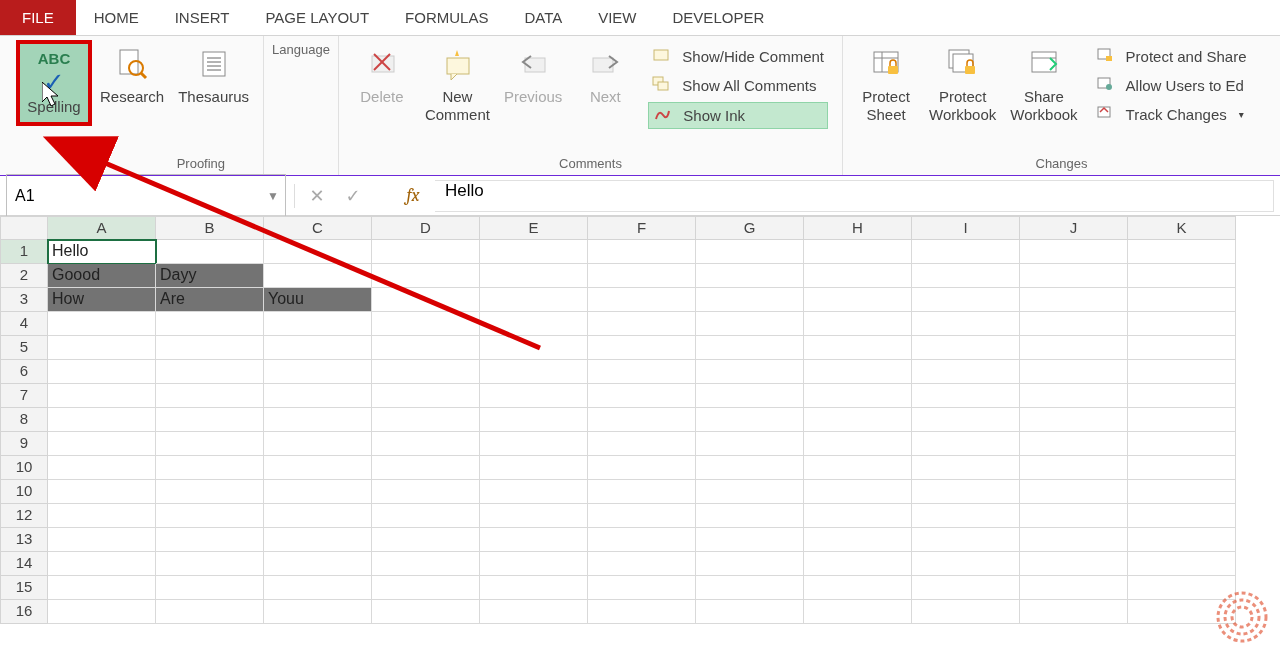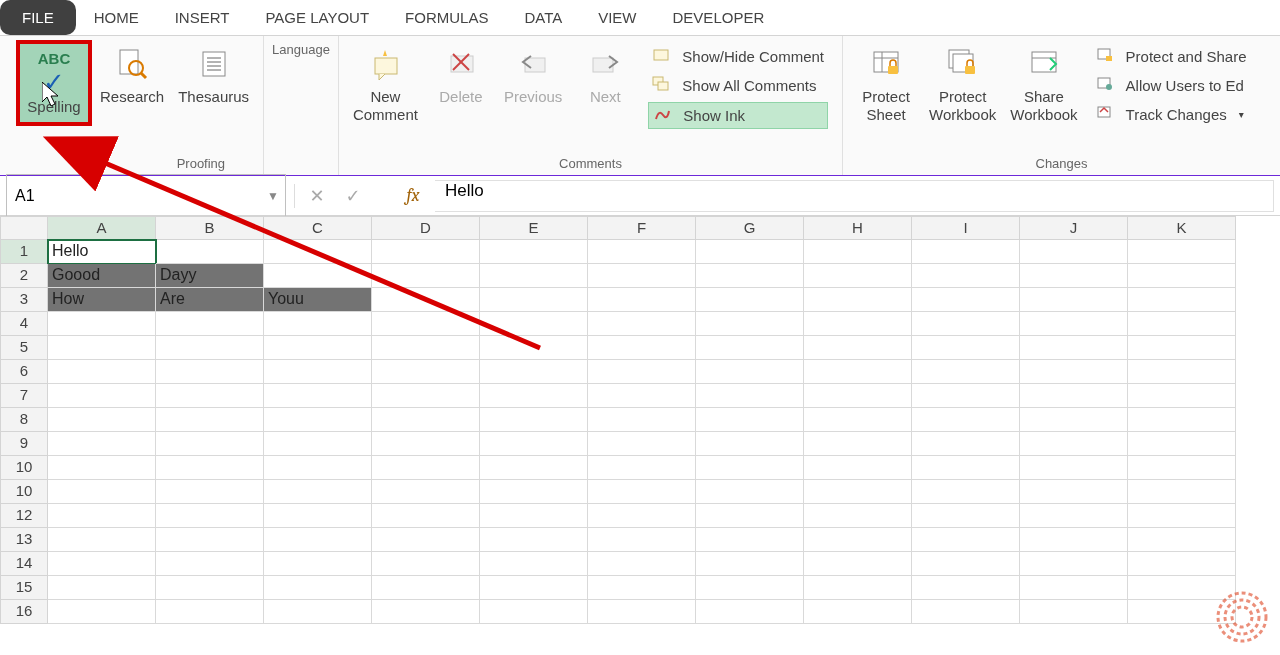--- a/index.html
+++ b/index.html
@@ -1,21 +1,21 @@
 <!DOCTYPE html>
 <html><head>
 <meta charset="utf-8">
 <style>
 * { box-sizing: border-box; margin: 0; padding: 0; }
 body { font-family: "Segoe UI", Tahoma, sans-serif; font-size: 14px; background: #fff; width: 1280px; height: 655px; overflow: hidden; position: relative; }
 
 
 .tabs { display: flex; height: 36px; border-bottom: 1px solid #d4d4d4; background: #fff; }
 .tab { padding: 8px 18px; font-size: 15px; color: #444; cursor: pointer; display: flex; align-items: center; }
-.tab-file { background: #404040; color: #fff; font-weight: 400; padding: 8px 22px; border-radius: 10px; }
+.tab-file { background: #b91c1c; color: #fff; font-weight: 400; padding: 8px 22px; }
 .tab-active { background: #fff; border: 1px solid #d4d4d4; border-bottom: 1px solid #fff; color: #217346; margin-bottom: -1px; }
 
 
 .ribbon { display: flex; height: 140px; border-bottom: 1px solid #6d28d9; background: #fafafa; padding-left: 8px; }
 .ribbon-group { display: flex; flex-direction: column; border-right: 1px solid #e0e0e0; padding: 4px 8px 2px; }
 .ribbon-group-body { display: flex; flex: 1; align-items: flex-start; gap: 2px; }
 .ribbon-group-label { text-align: center; font-size: 13px; color: #666; padding: 2px 0; }
 .ribbon-btn { display: flex; flex-direction: column; align-items: center; justify-content: flex-start; padding: 4px 6px 0; cursor: pointer; min-width: 70px; }
 .ribbon-btn-icon { width: 40px; height: 40px; display: flex; align-items: center; justify-content: center; margin-bottom: 4px; }
 .ribbon-btn-label { font-size: 15px; color: #444; text-align: center; line-height: 1.2; }
@@ -114,40 +114,40 @@
     </div>
     <div class="ribbon-group-label" style="text-align:right;padding-right:30px;">Proofing</div>
   </div>
 
   <div class="ribbon-group">
     <div class="ribbon-group-label">Language</div>
   </div>
 
   <div class="ribbon-group">
     <div class="ribbon-group-body">
+      <div class="ribbon-btn ribbon-btn-disabled">
+        <div class="ribbon-btn-icon">
+          <svg width="36" height="36" viewBox="0 0 36 36">
+              <rect x="8" y="10" width="22" height="16" fill="#f0f0f0" stroke="#ccc"></rect>
+              <line x1="10" y1="8" x2="26" y2="24" stroke="#c44" stroke-width="2"></line>
+              <line x1="26" y1="8" x2="10" y2="24" stroke="#c44" stroke-width="2"></line>
+            </svg>
+        </div>
+        <div class="ribbon-btn-label">Delete</div>
+      </div>
       <div class="ribbon-btn">
         <div class="ribbon-btn-icon">
           <svg width="36" height="36" viewBox="0 0 36 36">
               <path d="M 18 4 L 20 10 L 16 10 Z" fill="#f8c040"></path>
               <rect x="8" y="12" width="22" height="16" fill="#fdf7dd" stroke="#c9b870"></rect>
               <path d="M 12 28 L 12 34 L 18 28" fill="#fdf7dd" stroke="#c9b870"></path>
             </svg>
         </div>
         <div class="ribbon-btn-label" style="white-space:pre-line">New
 Comment</div>
-      </div>
-      <div class="ribbon-btn ribbon-btn-disabled">
-        <div class="ribbon-btn-icon">
-          <svg width="36" height="36" viewBox="0 0 36 36">
-              <rect x="8" y="10" width="22" height="16" fill="#f0f0f0" stroke="#ccc"></rect>
-              <line x1="10" y1="8" x2="26" y2="24" stroke="#c44" stroke-width="2"></line>
-              <line x1="26" y1="8" x2="10" y2="24" stroke="#c44" stroke-width="2"></line>
-            </svg>
-        </div>
-        <div class="ribbon-btn-label">Delete</div>
       </div>
       <div class="ribbon-btn ribbon-btn-disabled">
         <div class="ribbon-btn-icon">
           <svg width="36" height="36" viewBox="0 0 36 36">
               <rect x="10" y="12" width="20" height="14" fill="#f0f0f0" stroke="#ccc"></rect>
               <path d="M 16 10 L 8 16 L 16 22" fill="none" stroke="#888" stroke-width="2"></path>
             </svg>
         </div>
         <div class="ribbon-btn-label">Previous</div>
       </div>

